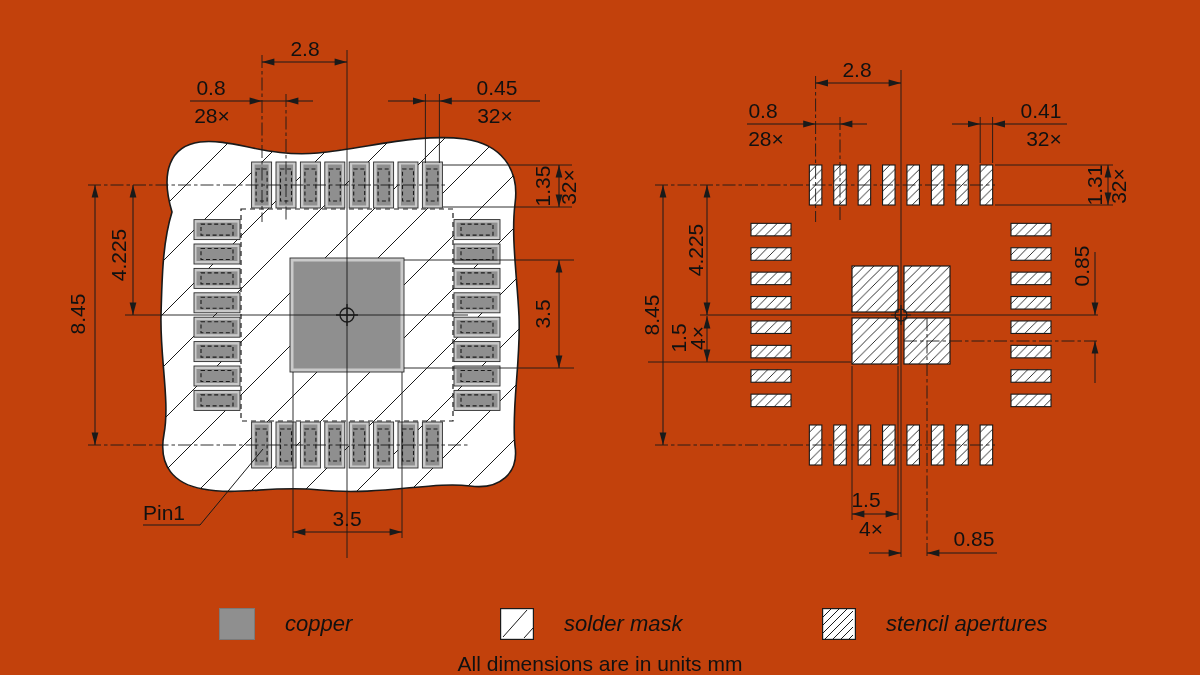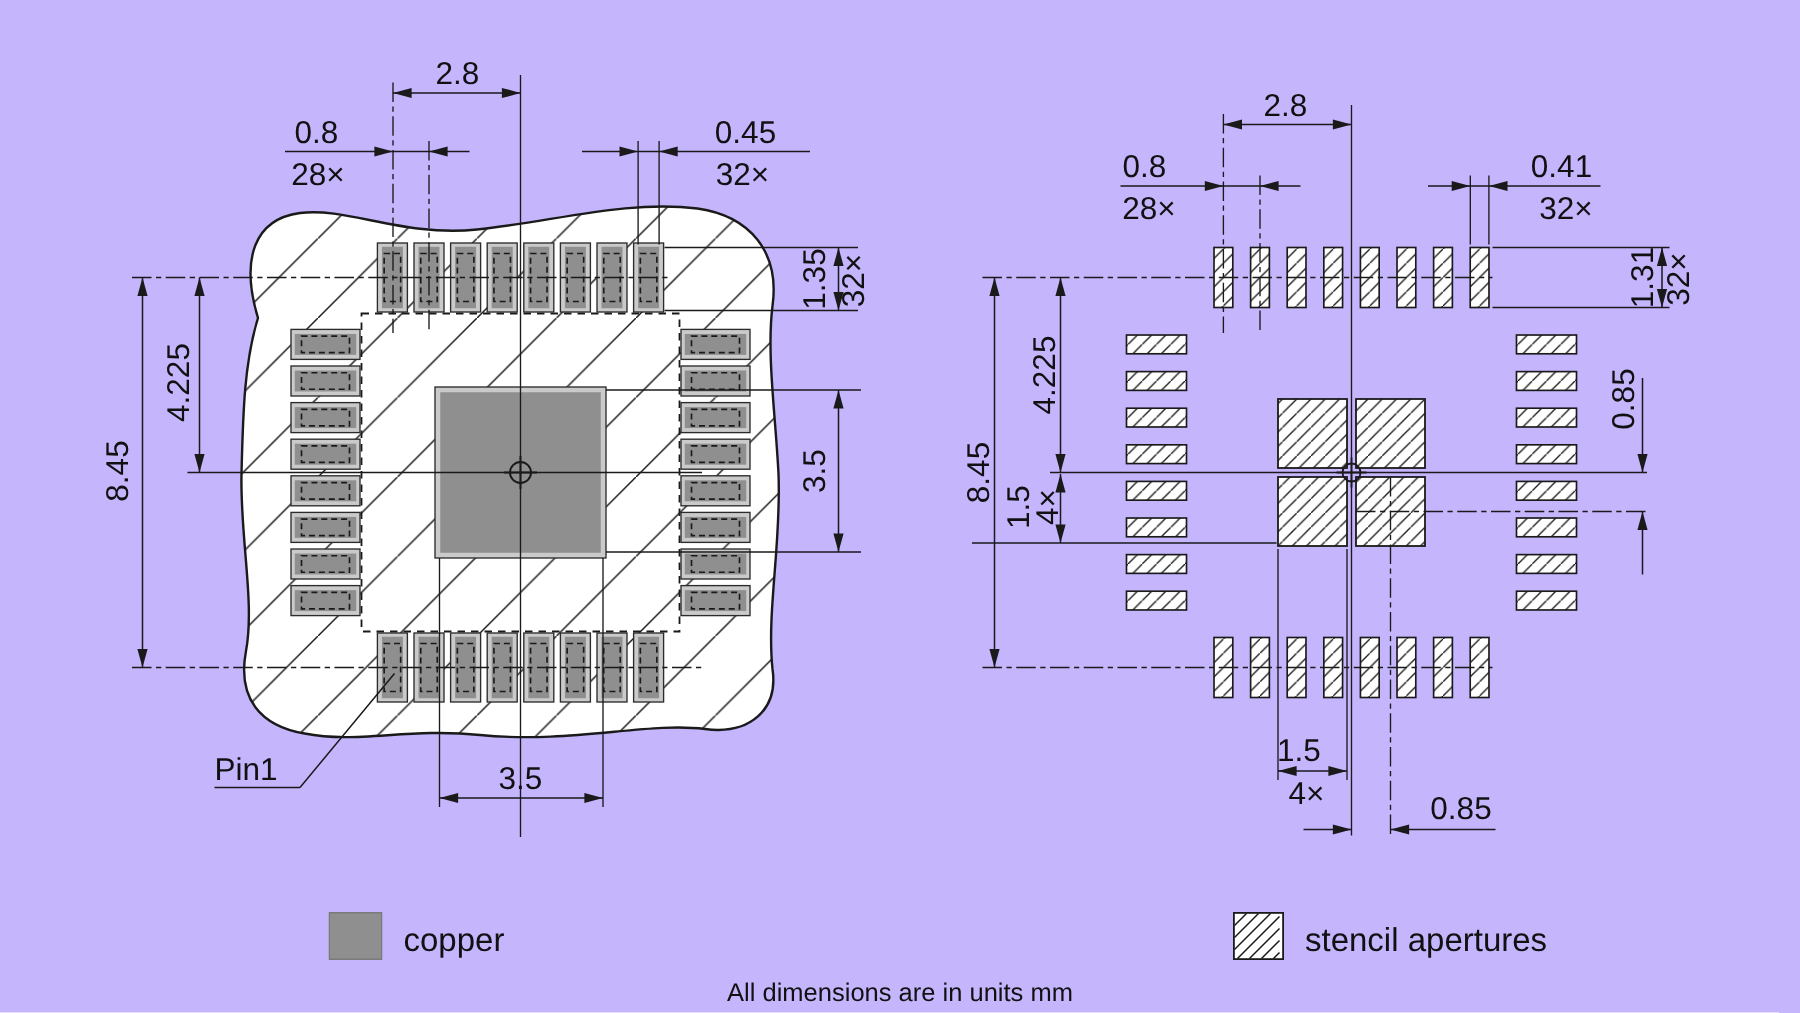--- a/index.html
+++ b/index.html
@@ -1,22 +1,22 @@
 <!DOCTYPE html>
 <html><head>
 <meta charset="utf-8">
 <style>
   html,body{margin:0;padding:0;background:#fff;}
-  .stage{position:relative;width:1200px;height:675px;background:#c4b5fd;overflow:hidden;
+  .stage{position:relative;width:1200px;height:675px;background:#c2410c;overflow:hidden;
          font-family:"Liberation Sans", sans-serif;}
   svg text{font-family:"Liberation Sans", sans-serif;font-size:21px;fill:#111;}
-  .legend-item{position:absolute;display:flex;align-items:flex-end;gap:14px;height:32px;}
+  .legend-item{position:absolute;display:flex;align-items:center;gap:30px;height:32px;font-style:italic;}
   .legend-label{font-size:22px;color:#111;white-space:nowrap;}
   .footnote{position:absolute;top:652px;left:0;width:1200px;text-align:center;
-            font-size:17px;color:#111;}
+            font-size:21px;color:#111;}
 </style>
 </head>
 <body>
 
 <div class="stage">
 
 <svg width="1200" height="675" viewBox="0 0 1200 675">
   <defs>
     <marker id="arw" viewBox="0 0 13 8" refX="12.7" refY="4" markerWidth="13" markerHeight="8" orient="auto-start-reverse" markerUnits="userSpaceOnUse">
       <path d="M12.7,4 L0.3,0.6 L0.3,7.4 Z" fill="#1a1a1a"></path>
@@ -260,20 +260,27 @@
   </g>
 </svg>
 
   
   <div class="legend-item" style="left:219px;top:608px;">
     <svg width="36" height="32">
       <rect x="0.5" y="0.5" width="35" height="31" fill="#8f8f8f" stroke="#7a7a7a" stroke-width="1"></rect>
     </svg>
     <span class="legend-label">copper</span>
   </div>
+  <div class="legend-item" style="left:500px;top:608px;">
+    <svg width="34" height="32" viewBox="0 0 34 32">
+      <rect x="0.6" y="0.6" width="32.8" height="30.8" fill="#fff" stroke="#1a1a1a" stroke-width="1.2"></rect>
+      <path d="M3,29 L27,2 M24,30 L33,20" stroke="#1a1a1a" stroke-width="1" fill="none"></path>
+    </svg>
+    <span class="legend-label">solder mask</span>
+  </div>
   <div class="legend-item" style="left:774px;top:608px;padding-left:48px;">
     <svg width="34" height="32" viewBox="0 0 34 32">
       <rect x="0.6" y="0.6" width="32.8" height="30.8" fill="#fff" stroke="#1a1a1a" stroke-width="1.2"></rect>
       <path d="M1,9 L9,1 M1,17 L17,1 M1,25 L25,1 M3,31 L31,3 M11,31 L31,11 M19,31 L31,19 M27,31 L31,27" stroke="#1a1a1a" stroke-width="1" fill="none"></path>
     </svg>
     <span class="legend-label">stencil apertures</span>
   </div>
 
   <div class="footnote">All dimensions are in units mm</div>
 </div>

